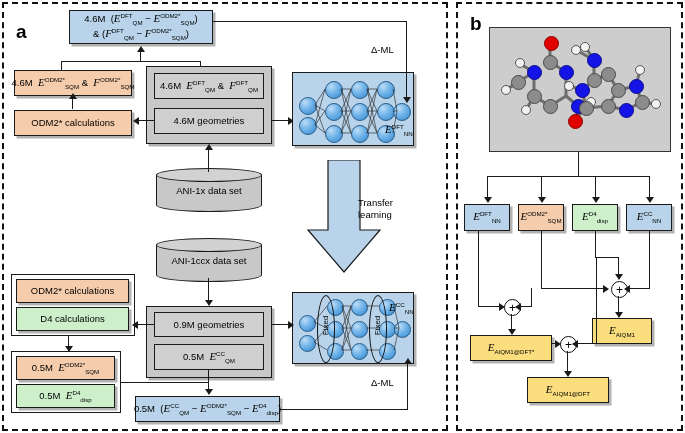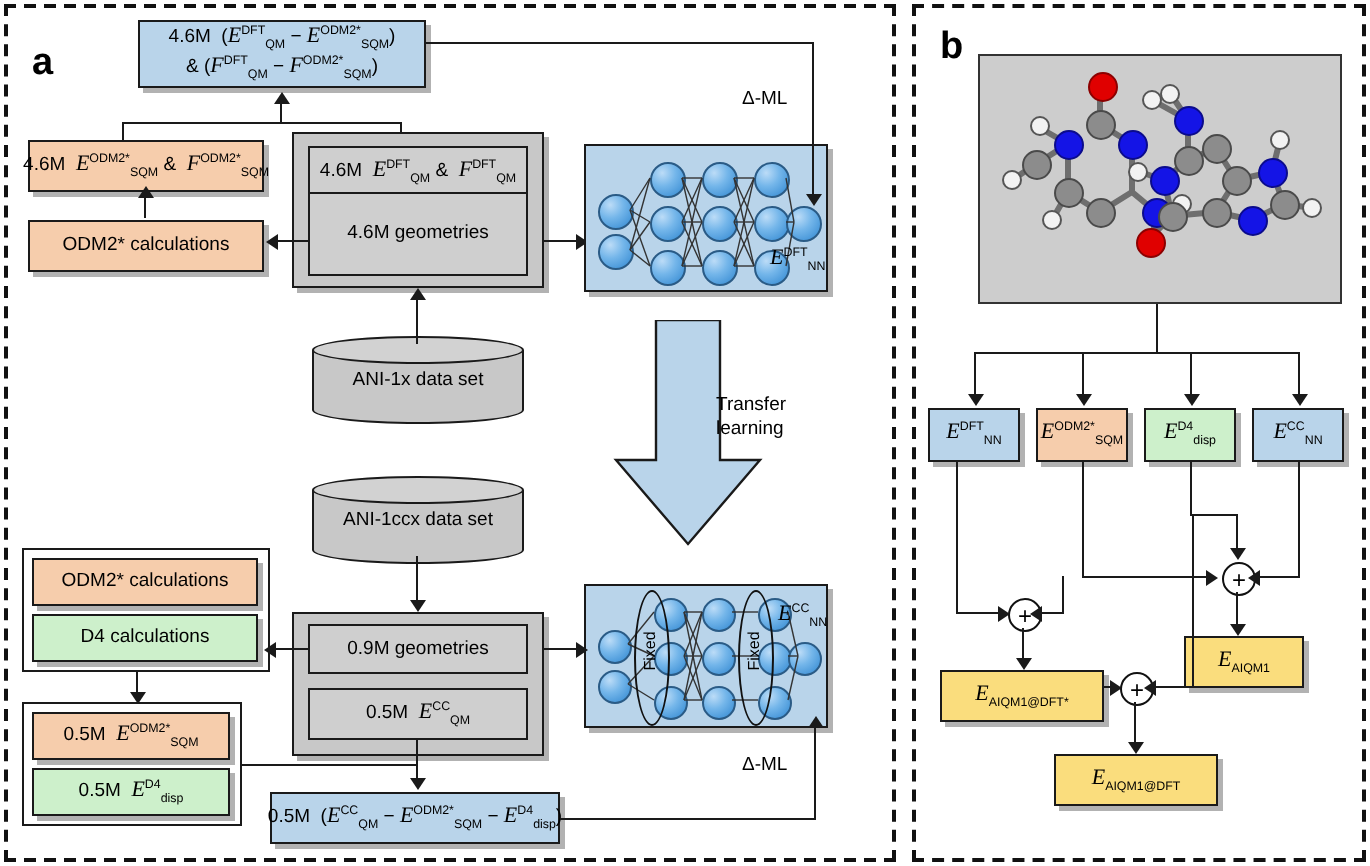--- a/index.html
+++ b/index.html
@@ -86,21 +86,21 @@
 <div class="arr arr-u" style="left:68.5px;top:93px;"></div>
 
 <div class="box orange shadow" style="left:14px;top:110px;width:118px;height:26px;">
   <span class="txt">ODM2* calculations</span>
 </div>
 
 <div class="box gray shadow" style="left:146px;top:66px;width:126px;height:78px;"></div>
 <div class="box grayd" style="left:154px;top:73px;width:110px;height:26px;">
   <span class="eq">4.6M&nbsp; <i>E</i><sup>DFT</sup><sub>QM</sub> &amp;&nbsp; <i>F</i><sup>DFT</sup><sub>QM</sub></span>
 </div>
-<div class="box grayd" style="left:154px;top:96px;width:110px;height:42px;">
+<div class="box grayd" style="left:154px;top:108px;width:110px;height:26px;">
   <span class="txt">4.6M geometries</span>
 </div>
 
 <div class="ln h" style="left:139px;top:120px;width:16px;"></div>
 <div class="arr arr-l" style="left:133px;top:116.5px;"></div>
 
 <div class="ln h" style="left:272px;top:120px;width:20px;"></div>
 <div class="arr arr-r" style="left:288px;top:116.5px;"></div>
 
 <div class="cyl" style="left:156px;top:168px;width:106px;height:44px;">

